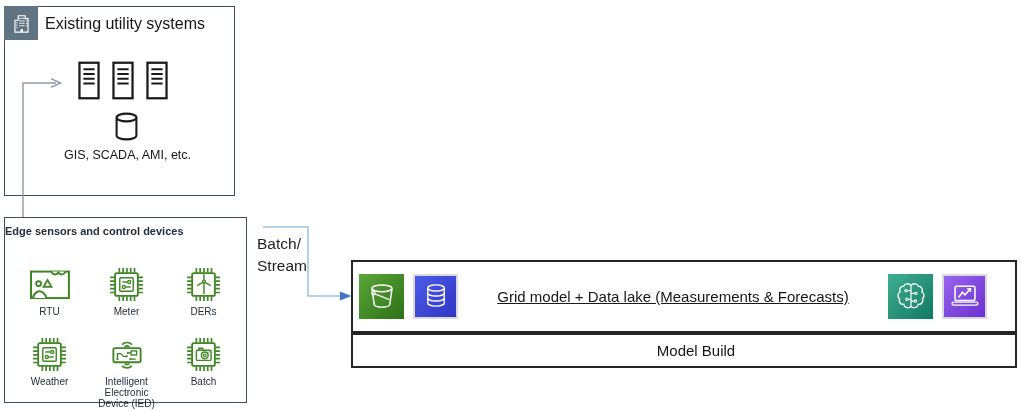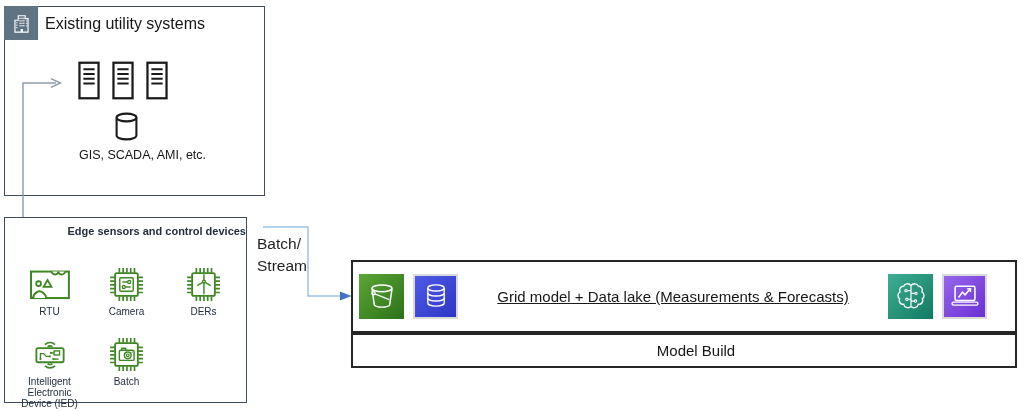--- a/index.html
+++ b/index.html
@@ -3,31 +3,31 @@
 <meta charset="utf-8">
 <style>
   html,body{margin:0;padding:0;background:#fff;}
   .canvas{
     position:relative;width:1024px;height:411px;background:#ffffff;
     font-family:"Liberation Sans", sans-serif;color:#1a1a1a;overflow:hidden;
   }
   .box{position:absolute;box-sizing:border-box;background:#fff;}
 
   
-  .box-existing{left:4px;top:6px;width:261px;height:190px;border:1.6px solid #3f4d5e;}
+  .box-existing{left:4px;top:6px;width:231px;height:190px;border:1.6px solid #3f4d5e;}
   .hdr-tile{position:absolute;left:-1px;top:-1px;width:34px;height:34px;background:#5f7382;
     display:flex;align-items:center;justify-content:center;}
   .existing-title{position:absolute;left:40px;top:8px;font-size:16px;color:#161616;white-space:nowrap;}
   .servers{position:absolute;left:71px;top:52px;display:flex;gap:8px;}
   .cylinder-wrap{position:absolute;left:108px;top:104px;}
   .existing-caption{position:absolute;left:16px;right:0;top:141px;text-align:center;font-size:12.5px;color:#161616;}
 
   
   .box-edge{left:4px;top:217px;width:243px;height:186px;border:1.6px solid #3f4d5e;}
-  .edge-title{position:absolute;left:0;right:0;top:7px;text-align:right;
+  .edge-title{position:absolute;left:0;right:0;top:7px;text-align:left;
     font-size:11px;font-weight:bold;color:#232f3e;}
   .dev-grid{position:absolute;left:6px;width:231px;display:grid;grid-template-columns:1fr 1fr 1fr;justify-items:center;}
   .dev-row1{top:48px;}
   .dev-row2{top:118px;}
   .dev{display:flex;flex-direction:column;align-items:center;}
   .dev-icon{height:37px;display:flex;align-items:center;justify-content:center;}
   .dev-label{margin-top:3px;font-size:10px;line-height:11px;color:#232f3e;text-align:center;max-width:78px;}
 
   
   .flow-label{position:absolute;left:257px;top:233px;font-size:15.5px;line-height:22px;color:#1f1f1f;
@@ -149,36 +149,50 @@
           <svg width="37" height="37" viewBox="0 0 44 44">
             <path d="M13.5,2.5 V8 M18,2.5 V8 M22.5,2.5 V8 M27,2.5 V8 M31.5,2.5 V8 M13.5,36 V41.5 M18,36 V41.5 M22.5,36 V41.5 M27,36 V41.5 M31.5,36 V41.5 M2.5,13.5 H8 M2.5,18 H8 M2.5,22.5 H8 M2.5,27 H8 M2.5,31.5 H8 M36,13.5 H41.5 M36,18 H41.5 M36,22.5 H41.5 M36,27 H41.5 M36,31.5 H41.5" stroke="#3F8624" stroke-width="2"></path>
             <rect x="8.5" y="8.5" width="27" height="27" rx="2" fill="#fff" stroke="#3F8624" stroke-width="2.2"></rect>
             <rect x="14" y="14" width="16" height="16" rx="1.5" fill="none" stroke="#3F8624" stroke-width="1.7"></rect>
             <path d="M17,19 H23.4" stroke="#3F8624" stroke-width="1.7"></path>
             <circle cx="25.2" cy="19" r="1.8" fill="none" stroke="#3F8624" stroke-width="1.6"></circle>
             <circle cx="18.8" cy="25" r="1.8" fill="none" stroke="#3F8624" stroke-width="1.6"></circle>
             <path d="M20.8,25 H27" stroke="#3F8624" stroke-width="1.7"></path>
           </svg>
         </span>
-        <span class="dev-label">Camera</span>
+        <span class="dev-label">Meter</span>
       </div>
       <div class="dev">
         <span class="dev-icon">
           <svg width="37" height="37" viewBox="0 0 44 44">
             <path d="M13.5,2.5 V8 M18,2.5 V8 M22.5,2.5 V8 M27,2.5 V8 M31.5,2.5 V8 M13.5,36 V41.5 M18,36 V41.5 M22.5,36 V41.5 M27,36 V41.5 M31.5,36 V41.5 M2.5,13.5 H8 M2.5,18 H8 M2.5,22.5 H8 M2.5,27 H8 M2.5,31.5 H8 M36,13.5 H41.5 M36,18 H41.5 M36,22.5 H41.5 M36,27 H41.5 M36,31.5 H41.5" stroke="#3F8624" stroke-width="2"></path>
             <rect x="8.5" y="8.5" width="27" height="27" rx="2" fill="#fff" stroke="#3F8624" stroke-width="2.2"></rect>
             <circle cx="22.5" cy="18.5" r="1.7" fill="none" stroke="#3F8624" stroke-width="1.7"></circle>
             <path d="M22.5,16.8 V9.8 M24,19.5 L30.5,23.3 M21,19.5 L14.5,23.3 M22.5,20.2 V33.5" stroke="#3F8624" stroke-width="1.7"></path>
           </svg>
         </span>
         <span class="dev-label">DERs</span>
       </div>
     </div>
 
     <div class="dev-grid dev-row2">
+      <div class="dev">
+        <span class="dev-icon">
+          <svg width="37" height="37" viewBox="0 0 44 44">
+            <path d="M13.5,2.5 V8 M18,2.5 V8 M22.5,2.5 V8 M27,2.5 V8 M31.5,2.5 V8 M13.5,36 V41.5 M18,36 V41.5 M22.5,36 V41.5 M27,36 V41.5 M31.5,36 V41.5 M2.5,13.5 H8 M2.5,18 H8 M2.5,22.5 H8 M2.5,27 H8 M2.5,31.5 H8 M36,13.5 H41.5 M36,18 H41.5 M36,22.5 H41.5 M36,27 H41.5 M36,31.5 H41.5" stroke="#3F8624" stroke-width="2"></path>
+            <rect x="8.5" y="8.5" width="27" height="27" rx="2" fill="#fff" stroke="#3F8624" stroke-width="2.2"></rect>
+            <rect x="14" y="14" width="16" height="16" rx="1.5" fill="none" stroke="#3F8624" stroke-width="1.7"></rect>
+            <path d="M17,19 H23.4" stroke="#3F8624" stroke-width="1.7"></path>
+            <circle cx="25.2" cy="19" r="1.8" fill="none" stroke="#3F8624" stroke-width="1.6"></circle>
+            <circle cx="18.8" cy="25" r="1.8" fill="none" stroke="#3F8624" stroke-width="1.6"></circle>
+            <path d="M20.8,25 H27" stroke="#3F8624" stroke-width="1.7"></path>
+          </svg>
+        </span>
+        <span class="dev-label">Weather</span>
+      </div>
       <div class="dev">
         <span class="dev-icon">
           <svg width="40" height="40" viewBox="0 0 44 44">
             <path d="M16.5,10.5 a8,8 0 0 1 11,0 M19.3,13 a4.5,4.5 0 0 1 5.4,0 M16.5,34 a8,8 0 0 0 11,0 M19.3,31.5 a4.5,4.5 0 0 0 5.4,0" fill="none" stroke="#3F8624" stroke-width="1.8"></path>
             <rect x="7" y="14.5" width="30" height="15.5" rx="2" fill="#fff" stroke="#3F8624" stroke-width="2"></rect>
             <path d="M11.5,26 V20.5 H15 L18,23.5 H21" fill="none" stroke="#3F8624" stroke-width="1.5"></path>
             <circle cx="11.5" cy="26.5" r="1.2" fill="#3F8624"></circle>
             <circle cx="21.8" cy="23.5" r="1.2" fill="#3F8624"></circle>
             <rect x="26.5" y="17.5" width="6" height="4.5" fill="none" stroke="#3F8624" stroke-width="1.5"></rect>
             <path d="M23.5,19.7 H26.5" stroke="#3F8624" stroke-width="1.5"></path>

